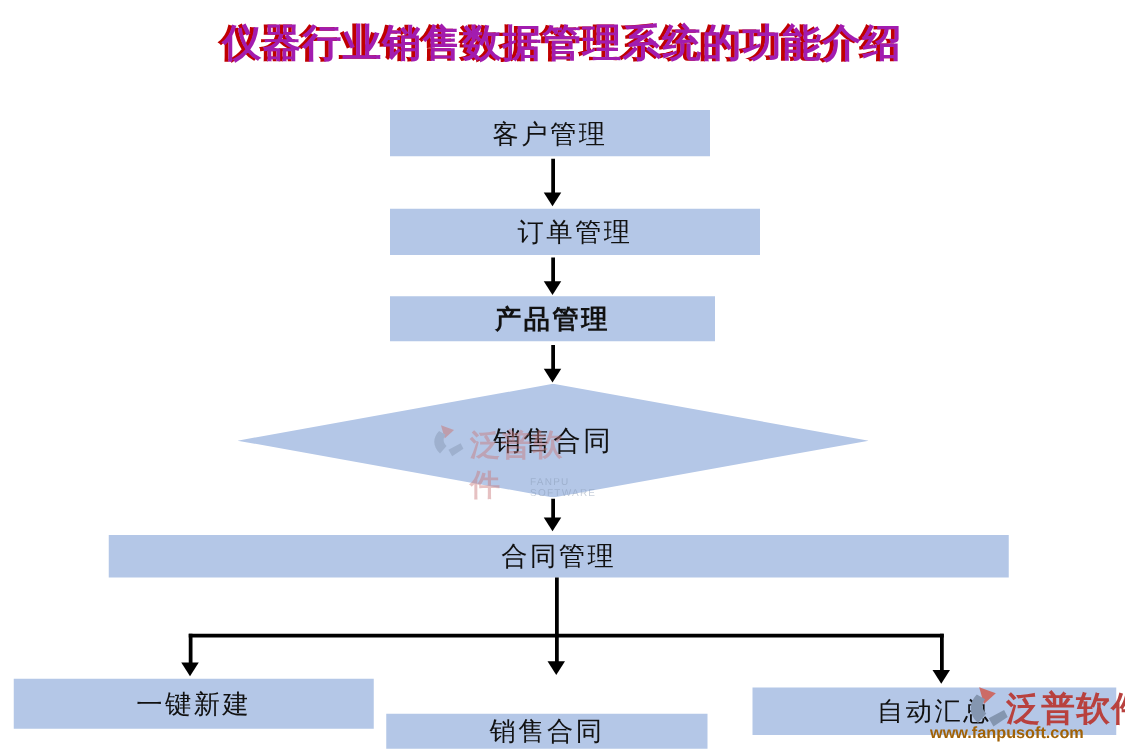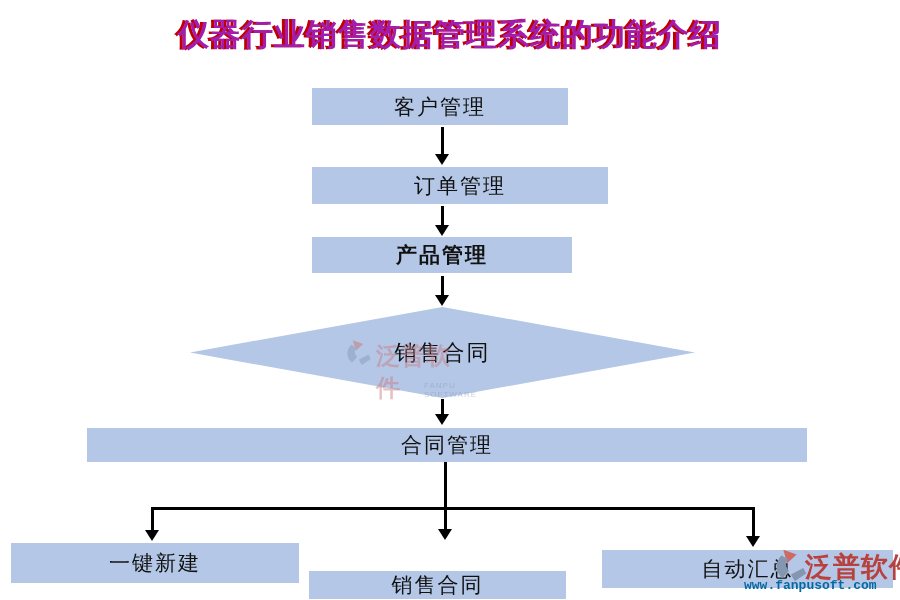--- a/index.html
+++ b/index.html
@@ -34,21 +34,21 @@
   #n-contract{left:87px;top:428px;width:720px;height:34px;}
   #n-quick{left:11px;top:543px;width:288px;height:40px;text-align:right;}
   #n-sales{left:309px;top:571px;width:257px;height:28px;}
   #n-summary{left:602px;top:550px;width:291px;height:38px;}
   
   .wm-center{position:absolute;left:343px;top:338px;width:130px;height:40px;opacity:.45;pointer-events:none;}
   .wm-center .brand{position:absolute;left:33px;top:2px;font-size:24px;font-weight:bold;color:#C9787A;letter-spacing:1px;}
   .wm-center .brand-en{position:absolute;left:35px;top:43px;font-size:8px;letter-spacing:1px;color:#8496B0;font-family:"Liberation Sans",sans-serif;font-weight:normal;margin-left:46px;}
   .wm-br{position:absolute;left:771px;top:547px;width:130px;height:50px;}
   .wm-br .brand{position:absolute;left:34px;top:2px;font-size:27px;font-weight:bold;color:#B8413E;letter-spacing:1px;white-space:nowrap;}
-  .wm-br .url{position:absolute;left:-27px;top:31px;font-size:13px;font-weight:bold;color:#0369a1;white-space:nowrap;font-family:Liberation Mono, monospace;}
+  .wm-br .url{position:absolute;left:-27px;top:31px;font-size:13px;font-weight:bold;color:#a16207;white-space:nowrap;font-family:Liberation Sans, sans-serif;}
 </style>
 </head>
 <body>
 
 <div id="canvas">
 
   <div class="title">仪器行业销售数据管理系统的功能介绍</div>
 
   <div class="node" id="n-customer">
     <span>客户管理</span>

